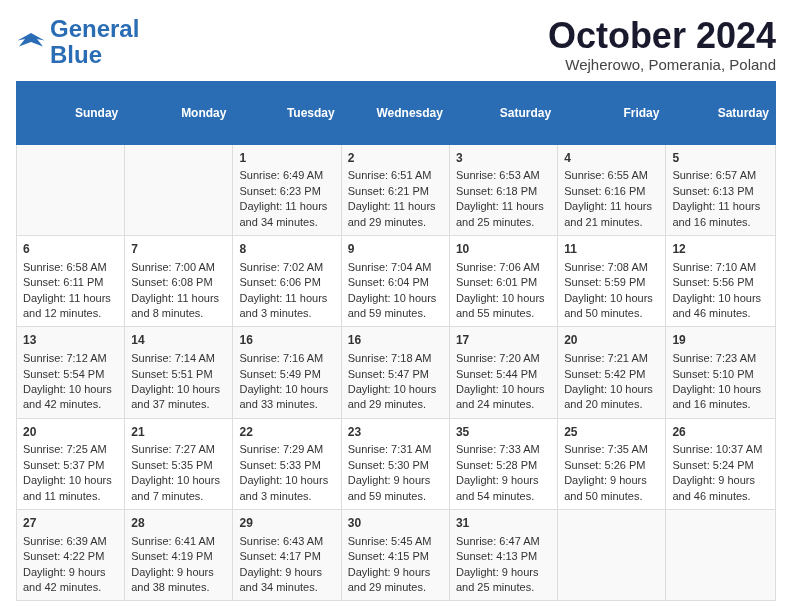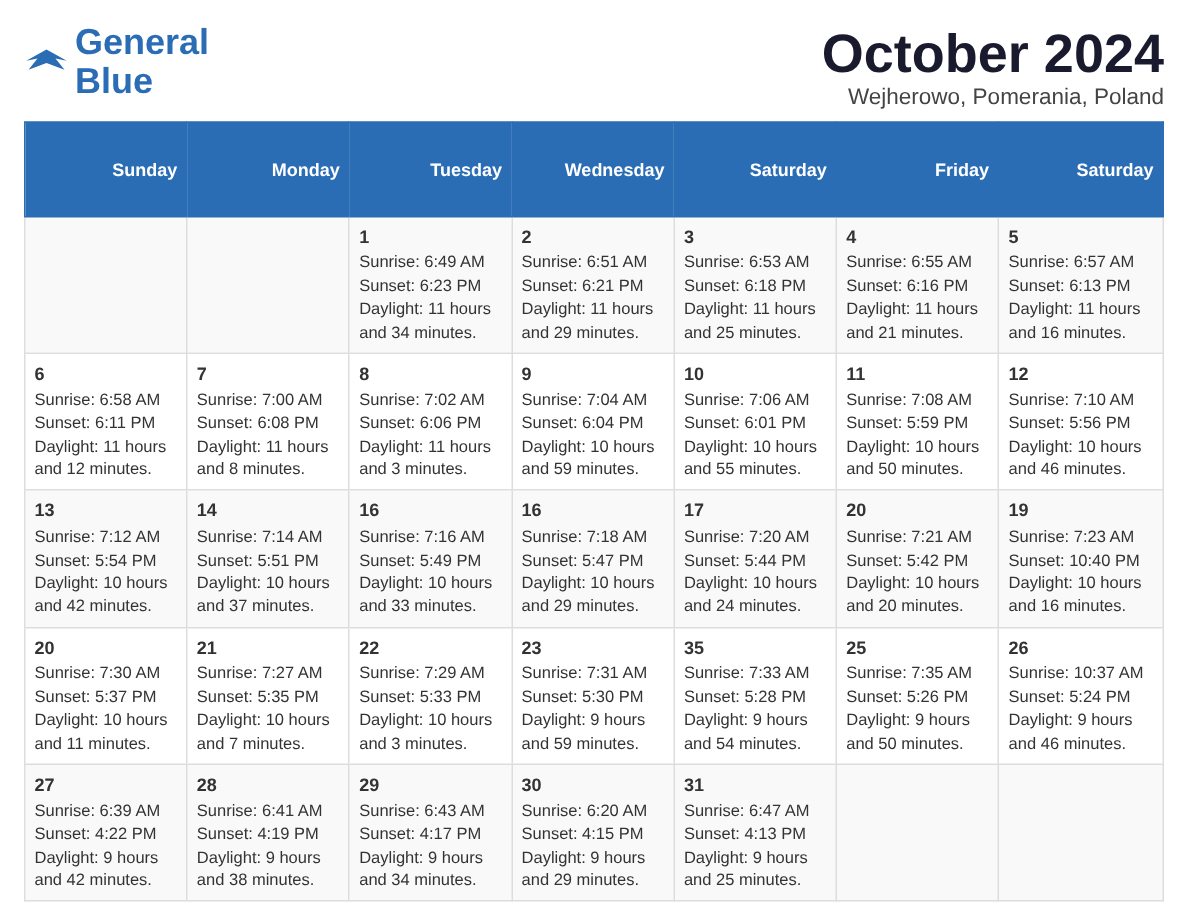--- a/index.html
+++ b/index.html
@@ -245,29 +245,29 @@
         <td>
           <span class="day-num">20</span>
           <div>Sunrise: 7:21 AM</div>
           <div>Sunset: 5:42 PM</div>
           <div>Daylight: 10 hours</div>
           <div>and 20 minutes.</div>
         </td>
         <td>
           <span class="day-num">19</span>
           <div>Sunrise: 7:23 AM</div>
-          <div>Sunset: 10:40 PM</div>
+          <div>Sunset: 5:10 PM</div>
           <div>Daylight: 10 hours</div>
           <div>and 16 minutes.</div>
         </td>
       </tr>
       <tr>
         <td>
           <span class="day-num">20</span>
-          <div>Sunrise: 7:30 AM</div>
+          <div>Sunrise: 7:25 AM</div>
           <div>Sunset: 5:37 PM</div>
           <div>Daylight: 10 hours</div>
           <div>and 11 minutes.</div>
         </td>
         <td>
           <span class="day-num">21</span>
           <div>Sunrise: 7:27 AM</div>
           <div>Sunset: 5:35 PM</div>
           <div>Daylight: 10 hours</div>
           <div>and 7 minutes.</div>
@@ -325,21 +325,21 @@
         </td>
         <td>
           <span class="day-num">29</span>
           <div>Sunrise: 6:43 AM</div>
           <div>Sunset: 4:17 PM</div>
           <div>Daylight: 9 hours</div>
           <div>and 34 minutes.</div>
         </td>
         <td>
           <span class="day-num">30</span>
-          <div>Sunrise: 6:20 AM</div>
+          <div>Sunrise: 5:45 AM</div>
           <div>Sunset: 4:15 PM</div>
           <div>Daylight: 9 hours</div>
           <div>and 29 minutes.</div>
         </td>
         <td>
           <span class="day-num">31</span>
           <div>Sunrise: 6:47 AM</div>
           <div>Sunset: 4:13 PM</div>
           <div>Daylight: 9 hours</div>
           <div>and 25 minutes.</div>

